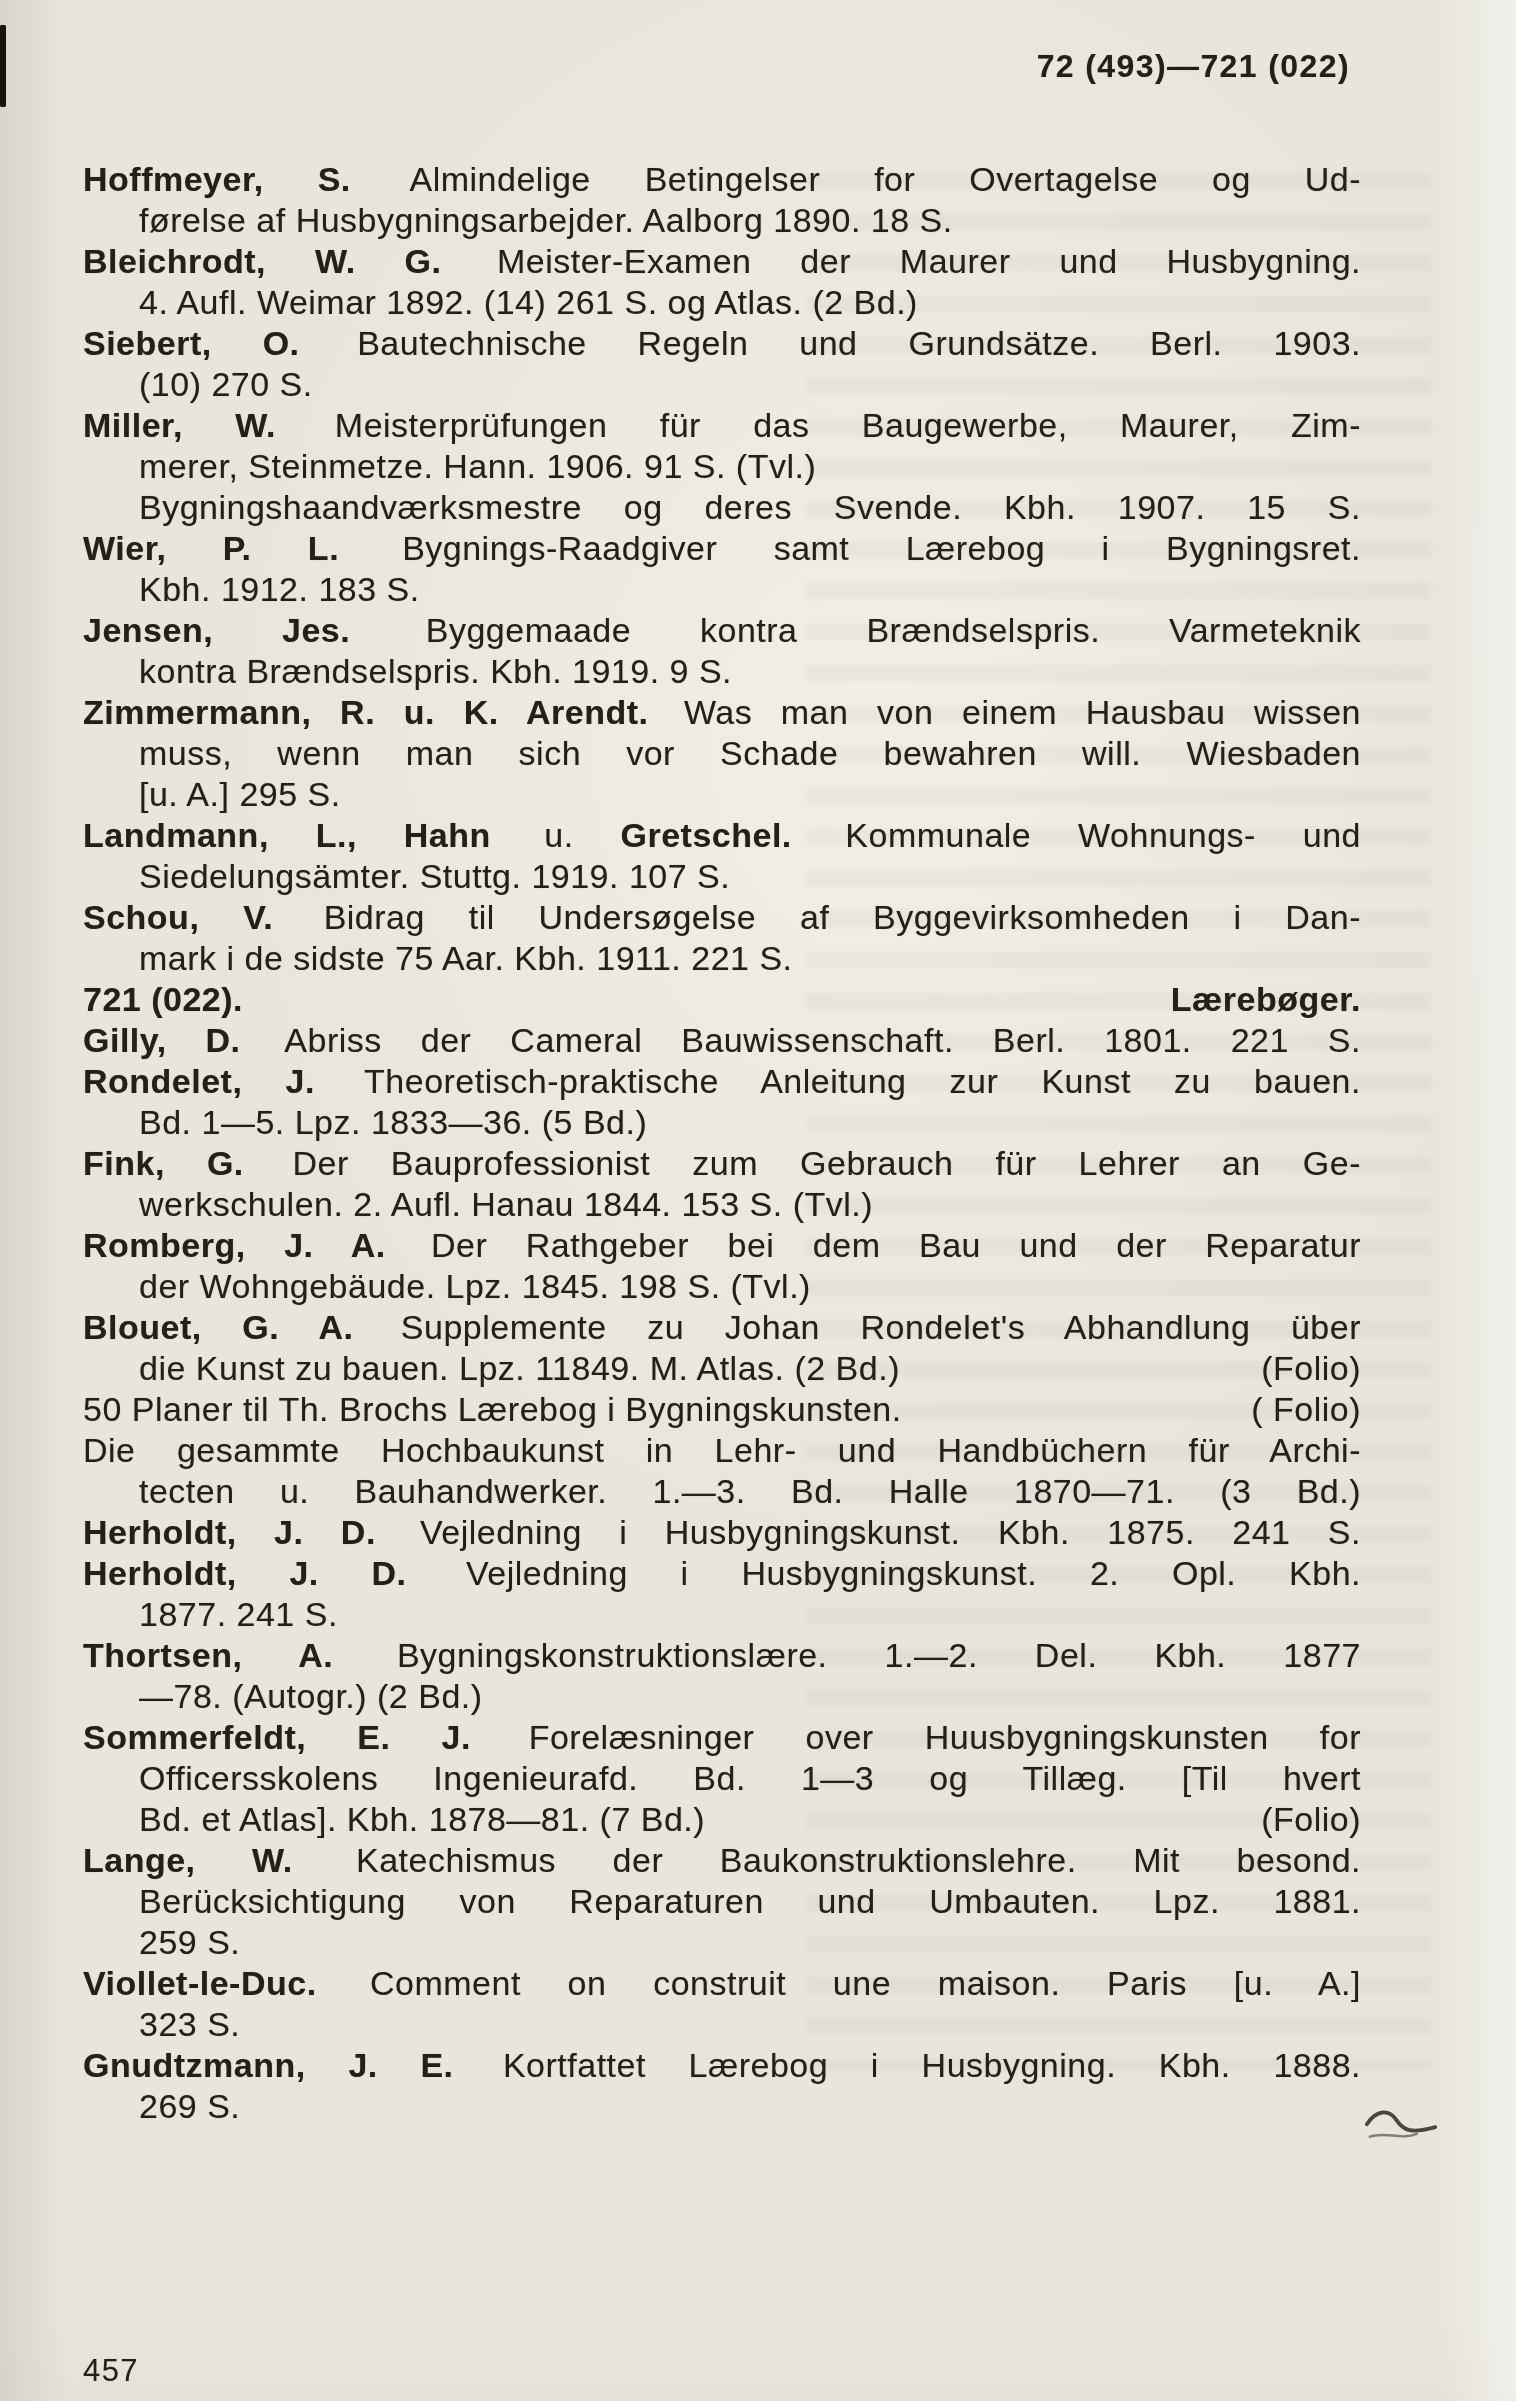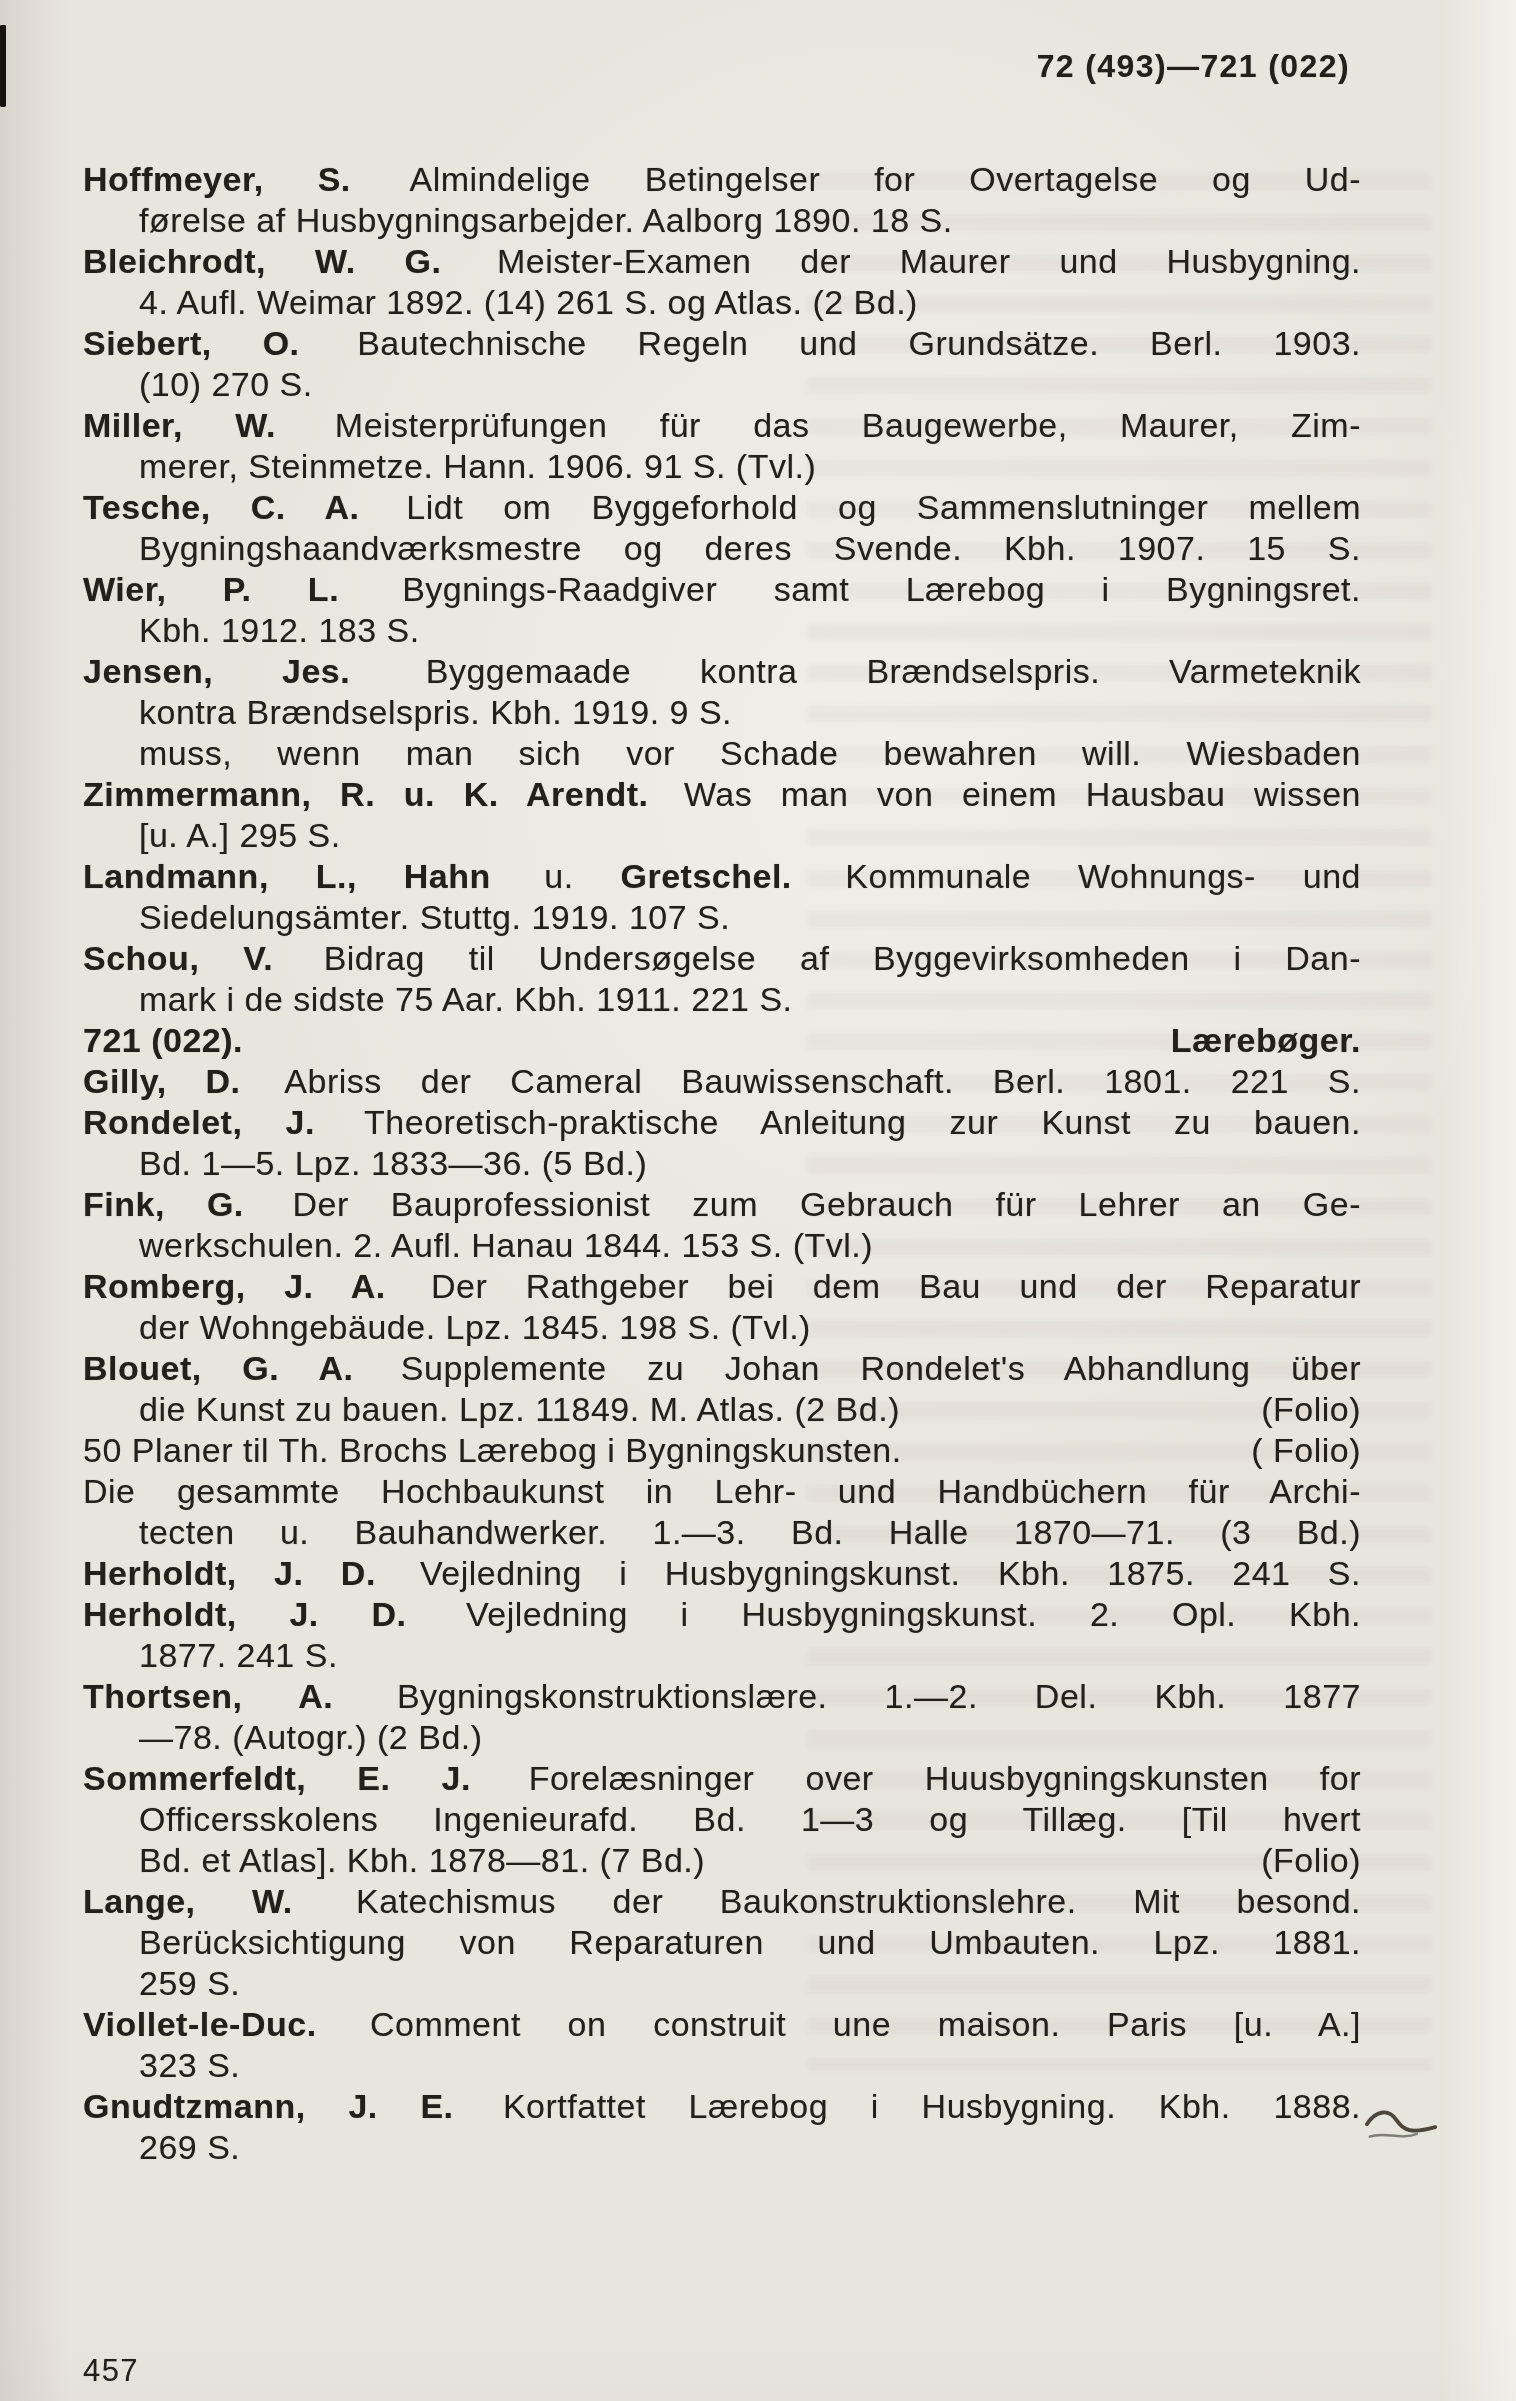--- a/index.html
+++ b/index.html
@@ -93,34 +93,33 @@
       </div>
       <div class="entry">
         <div class="line jl"><span class="lpart"><span class="seg bold">Siebert, O.</span> <span class="seg">Bautechnische Regeln und Grundsätze. Berl. 1903.</span></span></div>
         <div class="line ind"><span class="lpart"><span class="seg">(10) 270 S.</span></span></div>
       </div>
       <div class="entry">
         <div class="line jl"><span class="lpart"><span class="seg bold">Miller, W.</span> <span class="seg">Meisterprüfungen für das Baugewerbe, Maurer, Zim-</span></span></div>
         <div class="line ind"><span class="lpart"><span class="seg">merer, Steinmetze. Hann. 1906. 91 S. (Tvl.)</span></span></div>
       </div>
       <div class="entry">
-        <div class="line jl"><span class="lpart"><span class="seg bold">Tesche, C. A.</span> <span class="seg">Lidt om Byggeforhold og Sammenslutninger mellem</span></span></div>
         <div class="line ind jl"><span class="lpart"><span class="seg">Bygningshaandværksmestre og deres Svende. Kbh. 1907. 15 S.</span></span></div>
       </div>
       <div class="entry">
         <div class="line jl"><span class="lpart"><span class="seg bold">Wier, P. L.</span> <span class="seg">Bygnings-Raadgiver samt Lærebog i Bygningsret.</span></span></div>
         <div class="line ind"><span class="lpart"><span class="seg">Kbh. 1912. 183 S.</span></span></div>
       </div>
       <div class="entry">
         <div class="line jl"><span class="lpart"><span class="seg bold">Jensen, Jes.</span> <span class="seg">Byggemaade kontra Brændselspris. Varmeteknik</span></span></div>
         <div class="line ind"><span class="lpart"><span class="seg">kontra Brændselspris. Kbh. 1919. 9 S.</span></span></div>
       </div>
       <div class="entry">
+        <div class="line jl"><span class="lpart"><span class="seg bold">Zimmermann, R. u. K. Arendt.</span> <span class="seg">Was man von einem Hausbau wissen</span></span></div>
         <div class="line ind jl"><span class="lpart"><span class="seg">muss, wenn man sich vor Schade bewahren will. Wiesbaden</span></span></div>
-        <div class="line jl"><span class="lpart"><span class="seg bold">Zimmermann, R. u. K. Arendt.</span> <span class="seg">Was man von einem Hausbau wissen</span></span></div>
         <div class="line ind"><span class="lpart"><span class="seg">[u. A.] 295 S.</span></span></div>
       </div>
       <div class="entry">
         <div class="line jl"><span class="lpart"><span class="seg bold">Landmann, L., Hahn</span> <span class="seg">u.</span> <span class="seg bold">Gretschel.</span> <span class="seg">Kommunale Wohnungs- und</span></span></div>
         <div class="line ind"><span class="lpart"><span class="seg">Siedelungsämter. Stuttg. 1919. 107 S.</span></span></div>
       </div>
       <div class="entry">
         <div class="line jl"><span class="lpart"><span class="seg bold">Schou, V.</span> <span class="seg">Bidrag til Undersøgelse af Byggevirksomheden i Dan-</span></span></div>
         <div class="line ind"><span class="lpart"><span class="seg">mark i de sidste 75 Aar. Kbh. 1911. 221 S.</span></span></div>
       </div>

